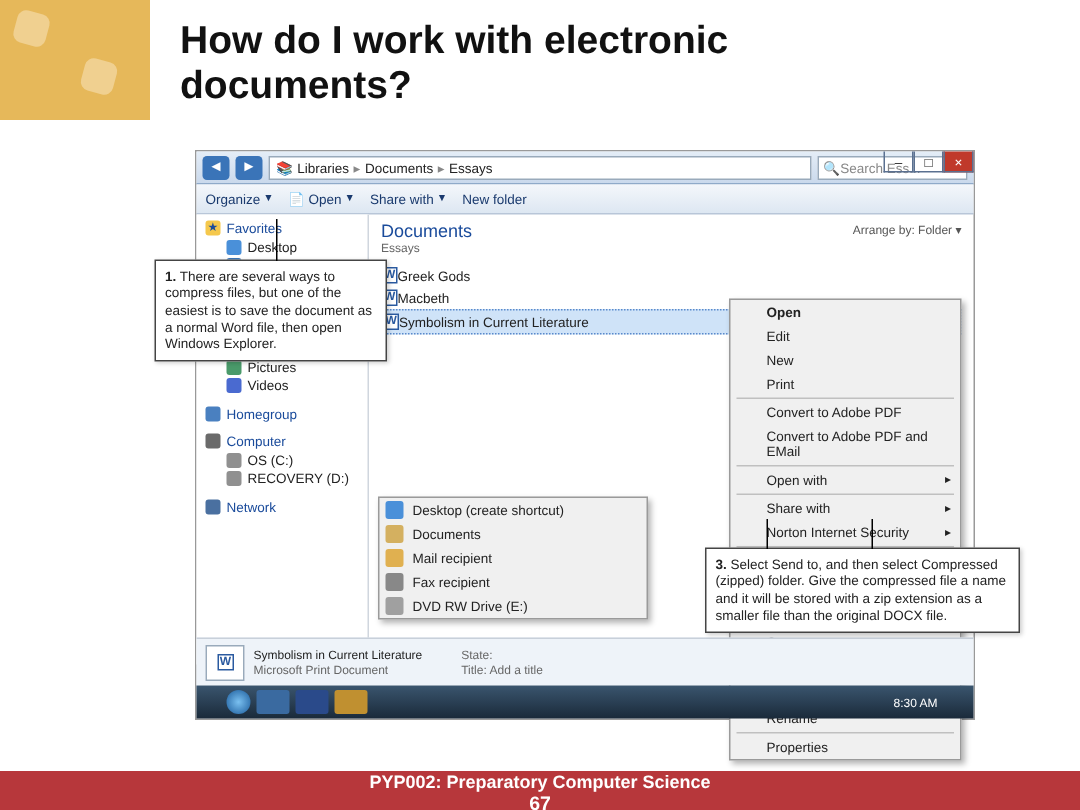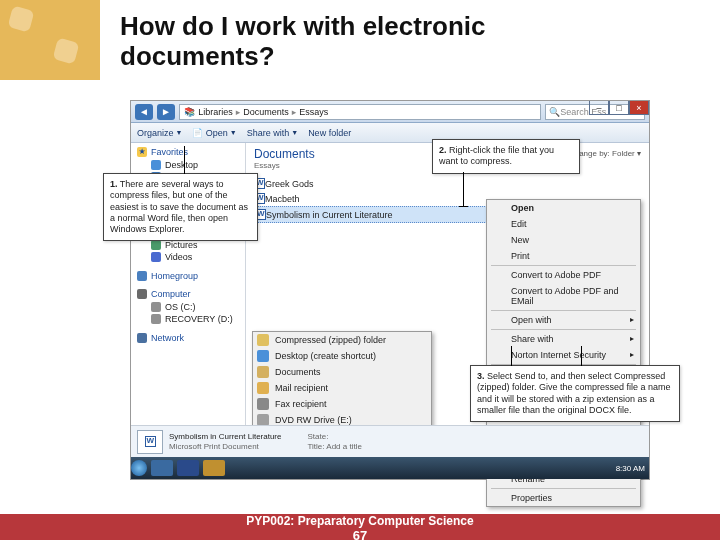--- a/index.html
+++ b/index.html
@@ -61,21 +61,21 @@
   .ctx2 .rowic { position: absolute; left: 4px; width: 12px; height: 12px; border-radius: 2px; }
   .callout { position: absolute; background: #fff; border: 1px solid #444; padding: 5px 6px; font-size: 9px; line-height: 1.25; box-shadow: 1px 1px 3px rgba(0,0,0,.2); }
   .callout b { font-weight: bold; }
   .c1 { top: 72px; left: -28px; width: 155px; z-index: 5; }
   .c2 { top: -4px; left: 186px; width: 148px; z-index: 5; }
   .c3 { top: 222px; left: 200px; width: 210px; z-index: 5; margin-left: 24px; }
   .conn { position: absolute; background: #000; }
   .statusarea { position: absolute; bottom: 22px; left: 0; right: 0; height: 32px; border-top: 1px solid #c8d0da; background: #eef3f9; display: flex; align-items: center; padding: 0 6px; gap: 6px; }
   .statusic { width: 26px; height: 24px; background: #fff; border: 1px solid #9ab; display: flex; align-items: center; justify-content: center; }
   .statustxt { font-size: 8px; line-height: 1.2; }
-  .taskbar { position: absolute; bottom: 0; left: 0; right: 0; height: 22px; background: linear-gradient(#3a556e,#1a2a3a); display: flex; align-items: center; padding: 0 0; gap: 4px; }
+  .taskbar { position: absolute; bottom: 0; left: 0; right: 0; height: 22px; background: linear-gradient(#3a556e,#1a2a3a); display: flex; align-items: center; padding: 0 20px; gap: 4px; }
   .taskic { width: 22px; height: 16px; border-radius: 2px; }
   .orb { background: radial-gradient(circle,#7ac0f0,#1a5a9a); border-radius: 50%; width: 16px; height: 16px; }
   .clock { margin-left: auto; color: #fff; font-size: 8px; padding-right: 4px; }
   .footer { position: absolute; bottom: 0; left: 0; right: 0; height: 26px; background: #b7373b; color: #fff; display: flex; align-items: center; justify-content: space-between; padding: 0 14px; font-size: 12px; font-weight: bold; flex-direction: column; }
   .footer .pg { font-size: 13px; }
 </style>
 </head>
 <body>
 
 <div class="decor"></div>
@@ -226,24 +226,20 @@
         <div class="sep"></div>
         <div class="row">Create shortcut</div>
         <div class="row">Delete</div>
         <div class="row">Rename</div>
         <div class="sep"></div>
         <div class="row">Properties</div>
       </div>
 
       <div class="ctx ctx2">
         <div class="row">
-            <span class="rowic" style="background:#e0c060"></span>
-            <span>Compressed (zipped) folder</span>
-          </div>
-        <div class="row">
             <span class="rowic" style="background:#4a90d9"></span>
             <span>Desktop (create shortcut)</span>
           </div>
         <div class="row">
             <span class="rowic" style="background:#d4b060"></span>
             <span>Documents</span>
           </div>
         <div class="row">
             <span class="rowic" style="background:#e0b050"></span>
             <span>Mail recipient</span>
@@ -251,24 +247,20 @@
         <div class="row">
             <span class="rowic" style="background:#888"></span>
             <span>Fax recipient</span>
           </div>
         <div class="row">
             <span class="rowic" style="background:#a0a0a0"></span>
             <span>DVD RW Drive (E:)</span>
           </div>
       </div>
 
-      <div class="callout c2"><b>2.</b> <span>Right-click the file that you want to compress.</span>
-        <div class="conn" style="top:32px; left:30px; width:1px; height:34px;"></div>
-        <div class="conn" style="top:66px; left:26px; width:9px; height:1px;"></div>
-      </div>
       <div class="callout c3"><b>3.</b> <span>Select Send to, and then select Compressed (zipped) folder. Give the compressed file a name and it will be stored with a zip extension as a smaller file than the original DOCX file.</span>
         <div class="conn" style="top:-20px; left:40px; width:1px; height:20px;"></div>
         <div class="conn" style="top:-20px; left:110px; width:1px; height:20px;"></div>
       </div>
     </div>
   </div>
 
   <div class="callout c1"><b>1.</b> <span>There are several ways to compress files, but one of the easiest is to save the document as a normal Word file, then open Windows Explorer.</span>
     <div class="conn" style="top:-28px; left:80px; width:1px; height:28px;"></div>
   </div>

